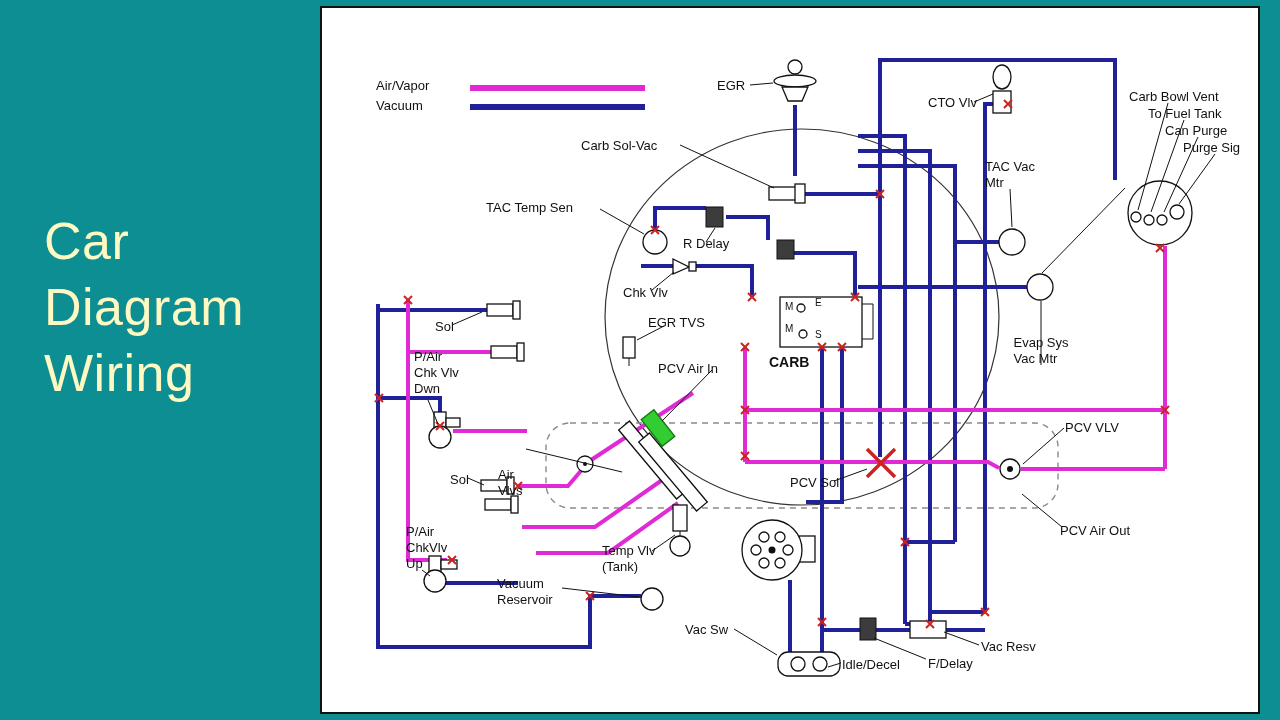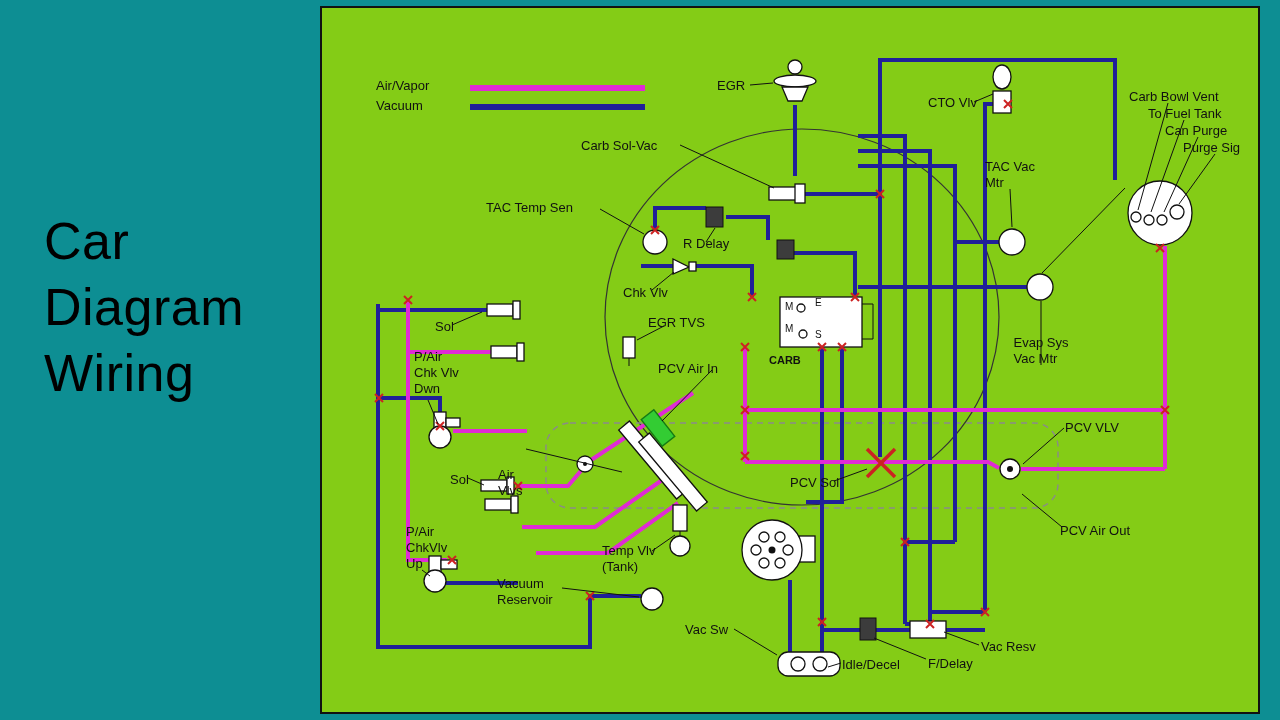--- a/index.html
+++ b/index.html
@@ -1,21 +1,21 @@
 <!DOCTYPE html>
 <html style="--c-air: #e02ad6; --c-vac: #202099; --c-red: #cc2222; --c-green: #33cc33; --c-teal: #0d8e93;"><head>
 <meta charset="utf-8">
 <style>
   html,body{margin:0;padding:0;}
   body{font-family:"Liberation Sans",sans-serif;}
   .stage{position:relative;width:1280px;height:720px;background:var(--c-teal);overflow:hidden;}
   .sidebar{position:absolute;left:0;top:0;width:322px;height:720px;}
-  .side-title{position:absolute;left:44px;top:208px;color:#000000;font-size:52px;line-height:66px;font-weight:400;letter-spacing:0.5px;}
+  .side-title{position:absolute;left:44px;top:208px;color:#fef9c3;font-size:52px;line-height:66px;font-weight:400;letter-spacing:0.5px;}
   .side-title div{white-space:nowrap;}
-  .diagram-panel{position:relative;margin-left:320px;margin-top:6px;width:940px;height:708px;background:#84cc16;border:2px solid #111;box-sizing:border-box;}
+  .diagram-panel{position:relative;margin-left:320px;margin-top:6px;width:940px;height:708px;background:#ffffff;border:2px solid #111;box-sizing:border-box;}
   .diagram-panel svg{position:absolute;left:0;top:0;}
   #labels-layer{position:absolute;left:0;top:0;width:936px;height:704px;pointer-events:none;}
   .dlabel{position:absolute;font-size:13px;color:#111;line-height:1.22;white-space:nowrap;}
   .dlabel.center{transform:translateX(-50%);text-align:left;}
   .dlabel.bold{font-weight:700;}
   
   .wire-air{stroke:var(--c-air);stroke-width:4;fill:none;}
   .wire-vac{stroke:var(--c-vac);stroke-width:4;fill:none;}
   .legend-line{stroke-width:6;}
   .comp{fill:#ffffff;stroke:#111;stroke-width:1.3;}
@@ -298,21 +298,21 @@
         </div>
         <div class="dlabel" style="left: 301px; top: 277px;">
           <div>Chk Vlv</div>
         </div>
         <div class="dlabel" style="left: 326px; top: 307px;">
           <div>EGR TVS</div>
         </div>
         <div class="dlabel" style="left: 336px; top: 353px;">
           <div>PCV Air In</div>
         </div>
-        <div class="dlabel bold" style="left: 447px; top: 346px; font-size: 11px;">
+        <div class="dlabel bold" style="left: 447px; top: 346px; font-size: 14px;">
           <div>CARB</div>
         </div>
         <div class="dlabel" style="left: 463px; top: 293px; font-size: 10px;">
           <div>M</div>
         </div>
         <div class="dlabel" style="left: 493px; top: 289px; font-size: 10px;">
           <div>E</div>
         </div>
         <div class="dlabel" style="left: 463px; top: 315px; font-size: 10px;">
           <div>M</div>

